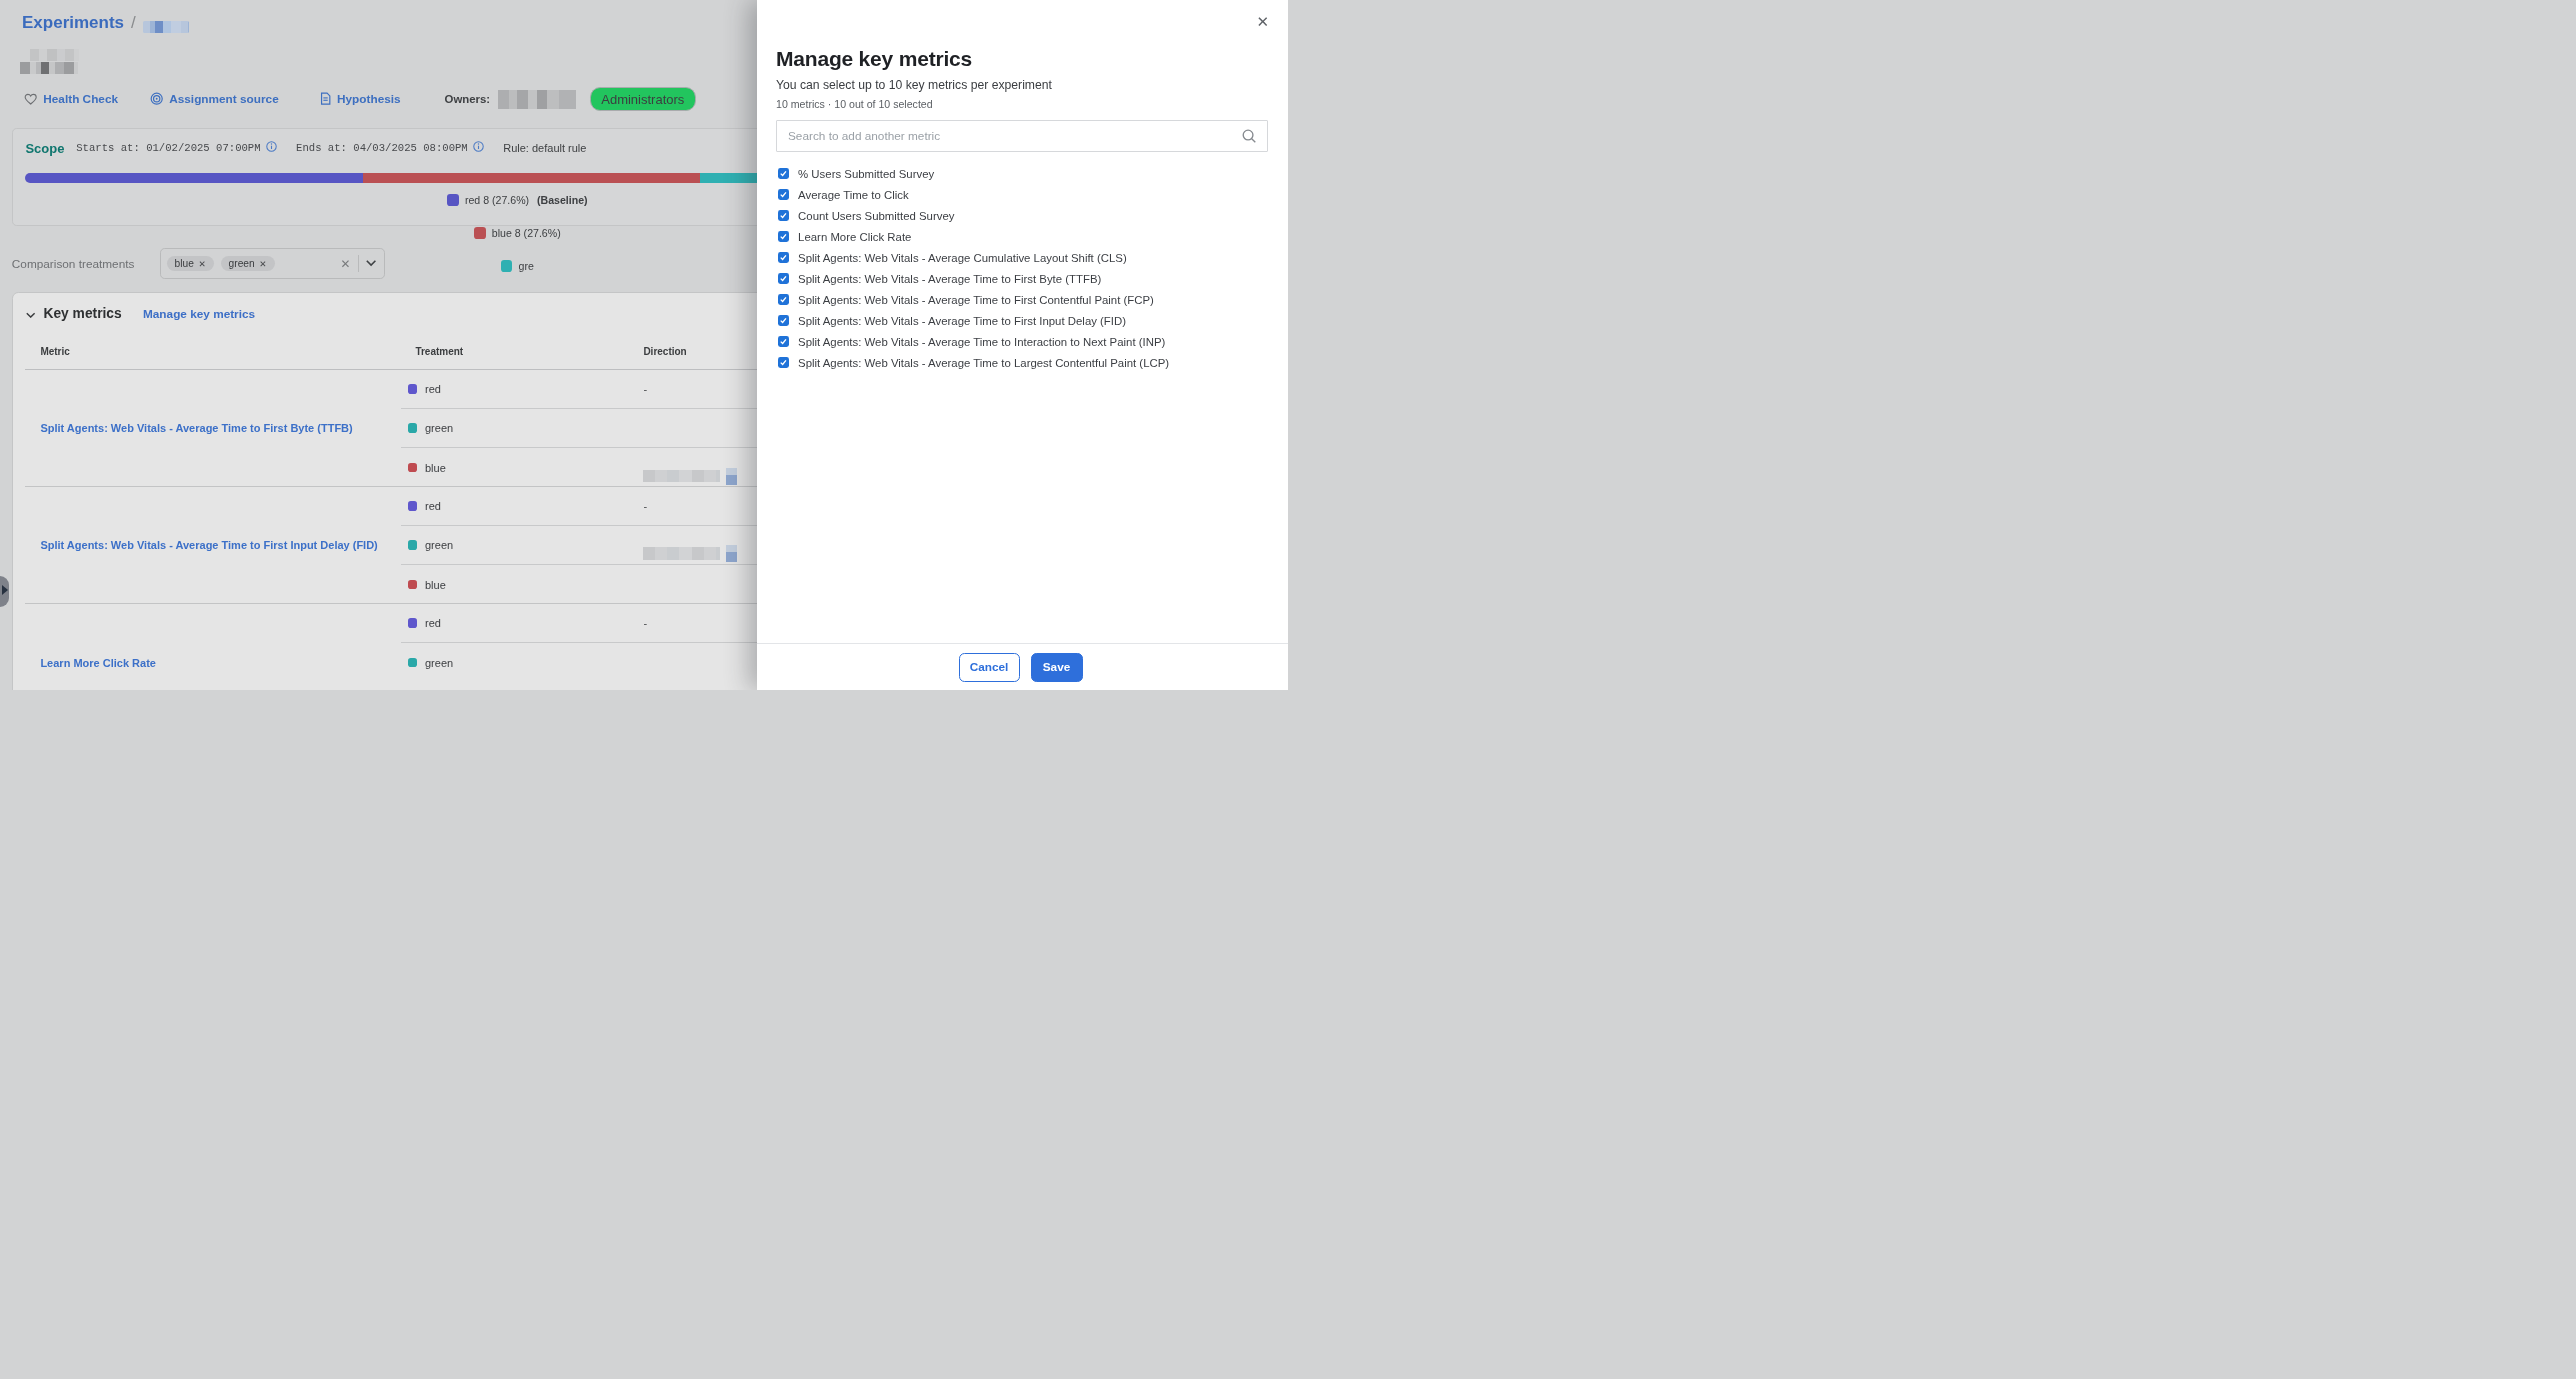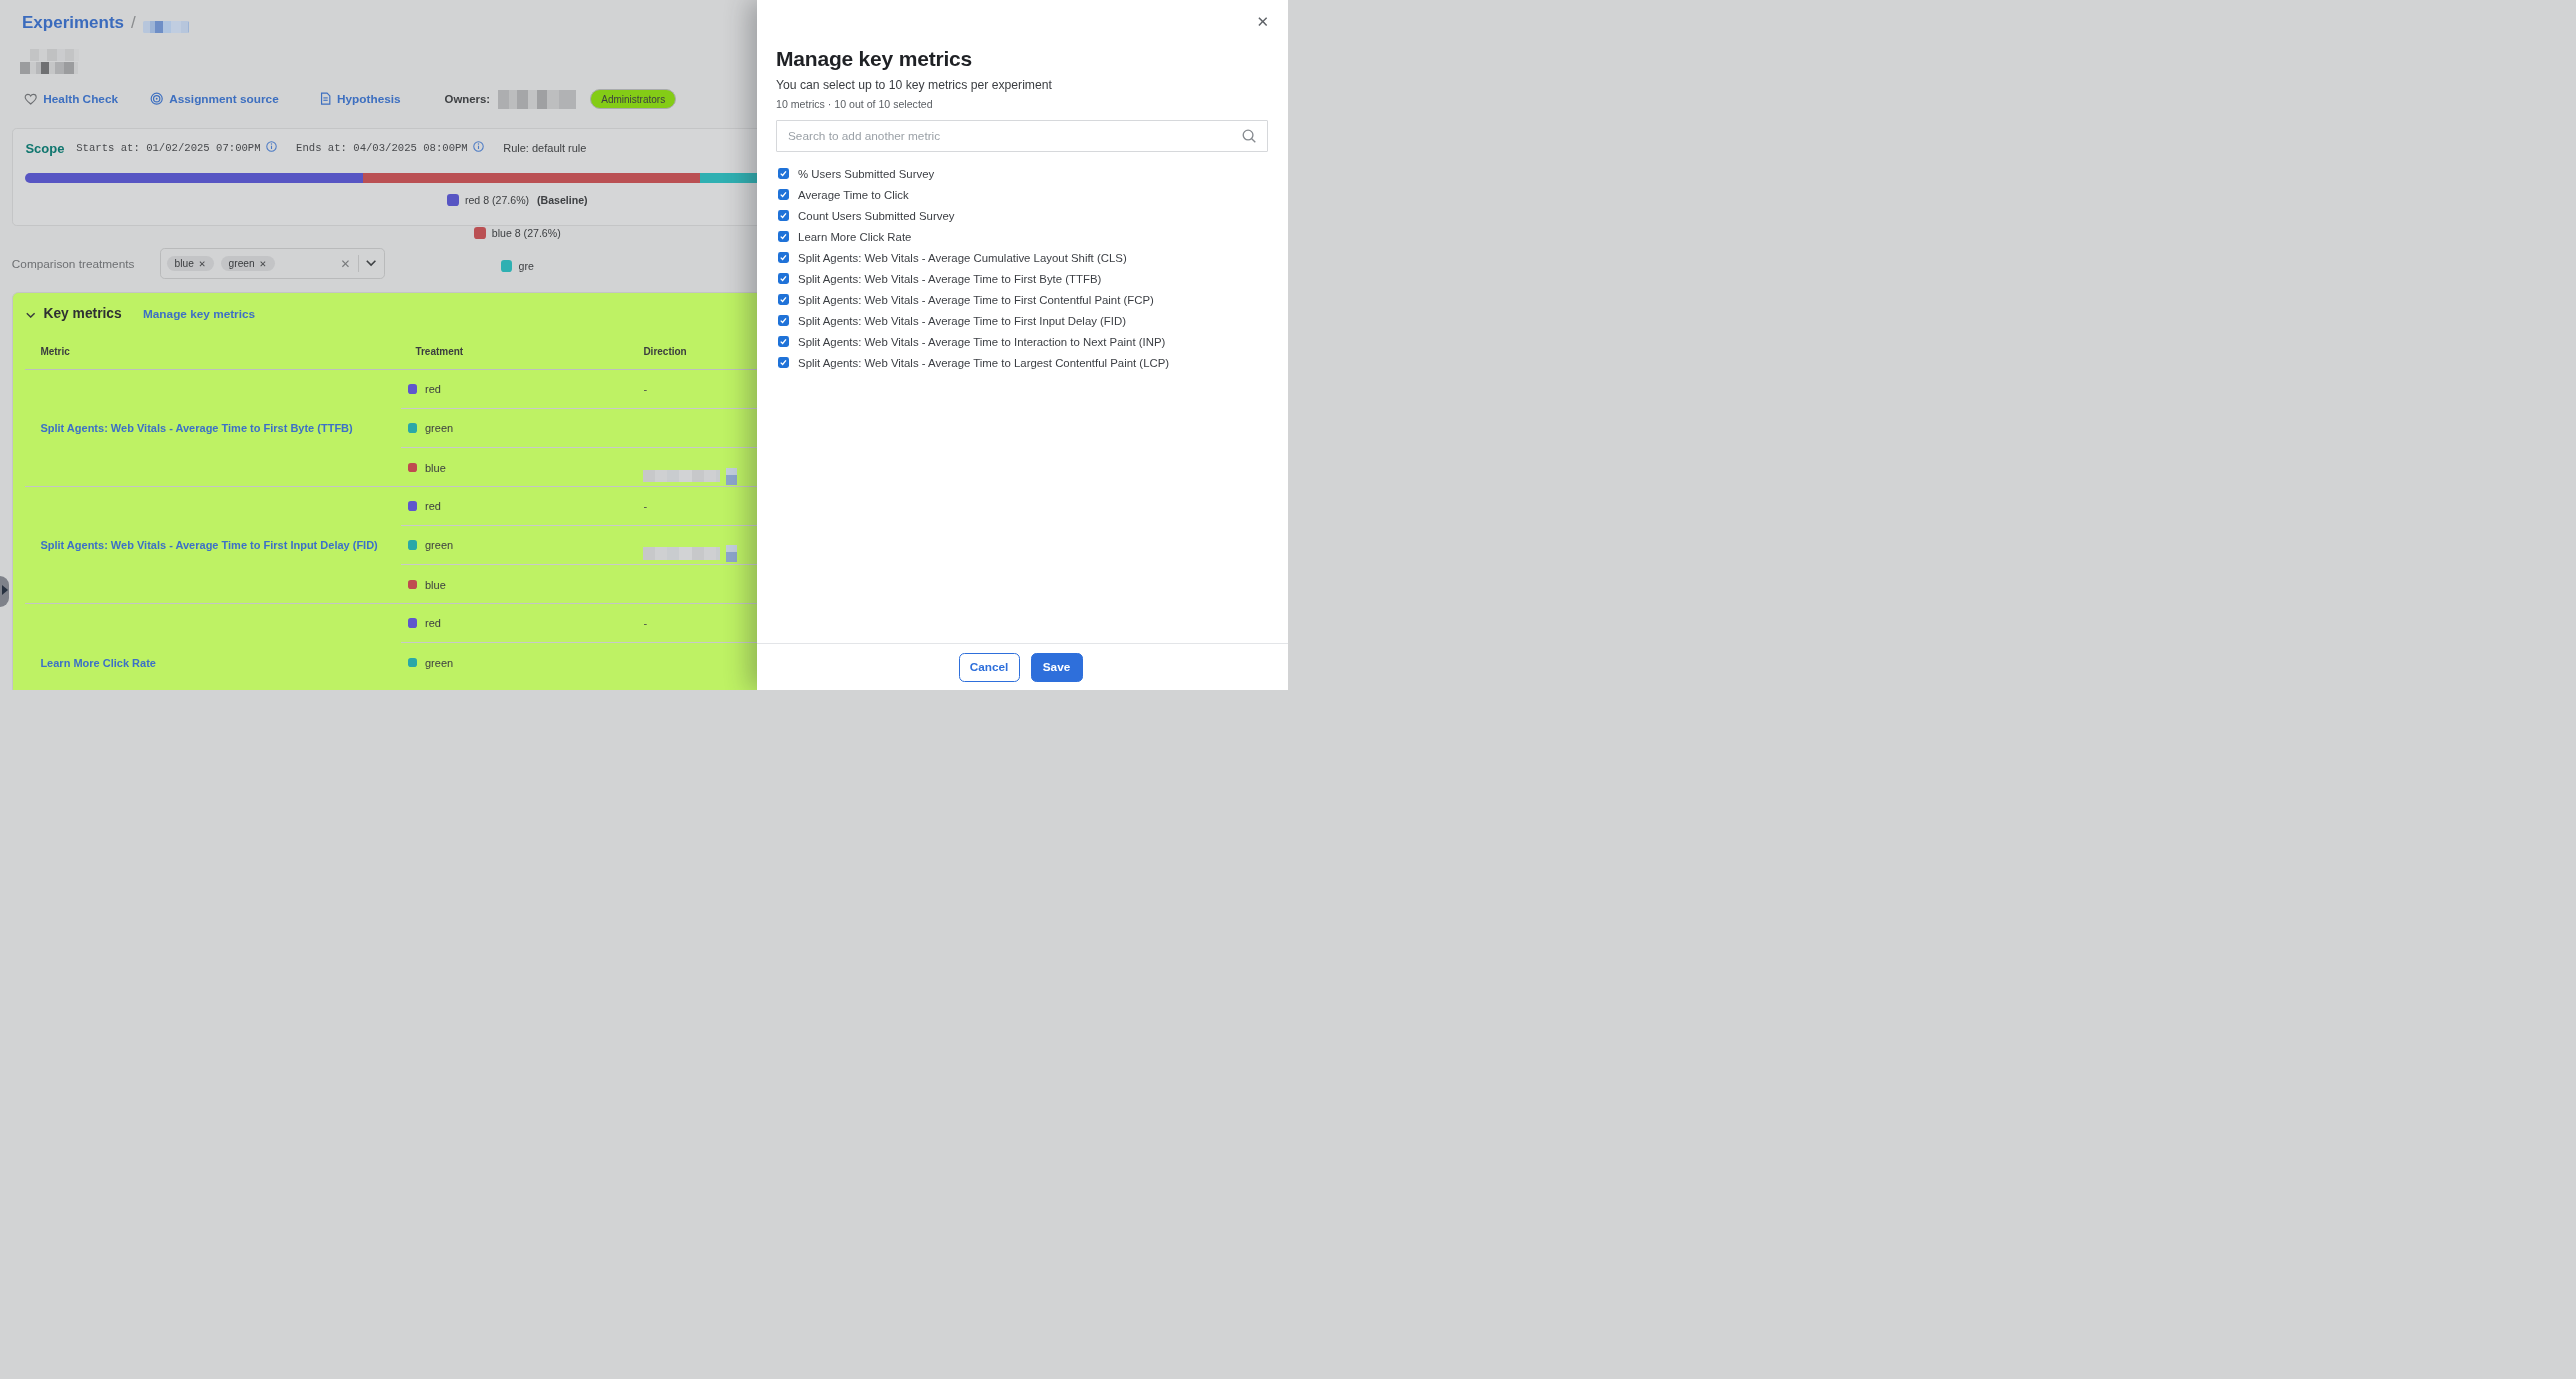--- a/index.html
+++ b/index.html
@@ -24,21 +24,21 @@
   .redact-title .r2 { width:58px; height:12.6px; margin-top:0.8px;
     background:repeating-linear-gradient(90deg,#9b9c9e 0 10.2px,#c9cacb 10.2px 16.5px,#b7b8ba 16.5px 21px,#6f7072 21px 29px,#c5c6c7 29px 35px,#aeafb1 35px 44px); }
 
   .meta-row { position:absolute; left:23.6px; top:88px; height:22px; display:flex; align-items:center; }
   .meta-link { display:flex; align-items:center; gap:6.3px; color:#3d6fc0; font-size:11.8px; font-weight:600; cursor:pointer; }
   .meta-link svg { display:block; }
   .owners-label { font-size:11.4px; font-weight:700; color:#3f4144; }
   .redact-owner { width:78px; height:19px; margin-left:7.9px;
     background:repeating-linear-gradient(90deg,#adaeb0 0 11px,#bcbdbe 11px 19px,#a5a6a8 19px 30px,#c2c3c4 30px 39px,#9fa0a2 39px 49px,#bdbebf 49px 61px,#b1b2b4 61px 78px); }
   .owner-badge { margin-left:14px; padding:3.1px 10.2px; border:0.8px solid #a9abad; border-radius:10.2px;
-                 background:#84cc16; color:#3c3e40; font-size:10px; }
+                 background:#22c55e; color:#3c3e40; font-size:13px; }
 
   
   .scope-card { position:absolute; left:11.8px; top:128px; width:1276px; height:98px;
                 background:#d5d6d7; border:0.8px solid #c4c5c6; border-radius:4.7px; }
   .scope-row { display:flex; align-items:center; padding:11.8px 0 0 12.6px; }
   .scope-title { font-size:13px; font-weight:700; color:#0f766e; }
   .scope-dates { display:flex; align-items:center; margin-left:11.8px; font-size:10.6px; color:#47494c;font-family:Liberation Mono, monospace; }
   .scope-dates .info { margin:0 0 0 5.5px; }
   .scope-ends { margin-left:19px; }
   .scope-rule { margin-left:19px; font-size:11px; color:#3f4143; }
@@ -59,21 +59,21 @@
   .chips { display:flex; gap:7px; flex:1; }
   .chip { display:flex; align-items:center; gap:4.7px; background:#c3c4c6; border-radius:10.2px;
           padding:2.4px 7.9px; font-size:10.2px; color:#393b3e; }
   .chip .chip-x { font-size:8.7px; color:#4a4c4f; cursor:pointer; }
   .select-clear { color:#77797b; font-size:11.8px; cursor:pointer; margin-right:7.9px; }
   .select-divider { width:0.8px; height:16.5px; background:#b9babb; margin-right:7px; }
   .select-caret { display:flex; align-items:center; cursor:pointer; }
 
   
   .km-card { position:absolute; left:11.8px; top:292px; width:1389px; height:417px;
-             background:#bef264; border:0.8px solid #c4c5c6; border-radius:6.3px 6.3px 0 0; }
+             background:#e5e5e5; border:0.8px solid #c4c5c6; border-radius:6.3px 6.3px 0 0; }
   .km-header { display:flex; align-items:center; padding:13.4px 0 0 13.4px; gap:7.9px; }
   .km-title { font-size:13.8px; font-weight:700; color:#2e3032; }
   .km-manage { margin-left:13.4px; font-size:11.8px; font-weight:600; color:#3d6fc6; cursor:pointer; }
 
   .km-table { position:absolute; left:12.6px; top:42px; right:0; bottom:0; }
   .tbl-header { position:relative; height:35px; border-bottom:0.8px solid #bdbec0; }
   .tbl-header span { position:absolute; top:11px; font-size:10px; font-weight:700; color:#3b3d3f; }
   .th-metric { left:15px; } .th-treatment { left:390px; } .th-direction { left:618px; }
 
   .metric-group { position:relative; border-bottom:0.8px solid #c3c4c5; height:117px; }

